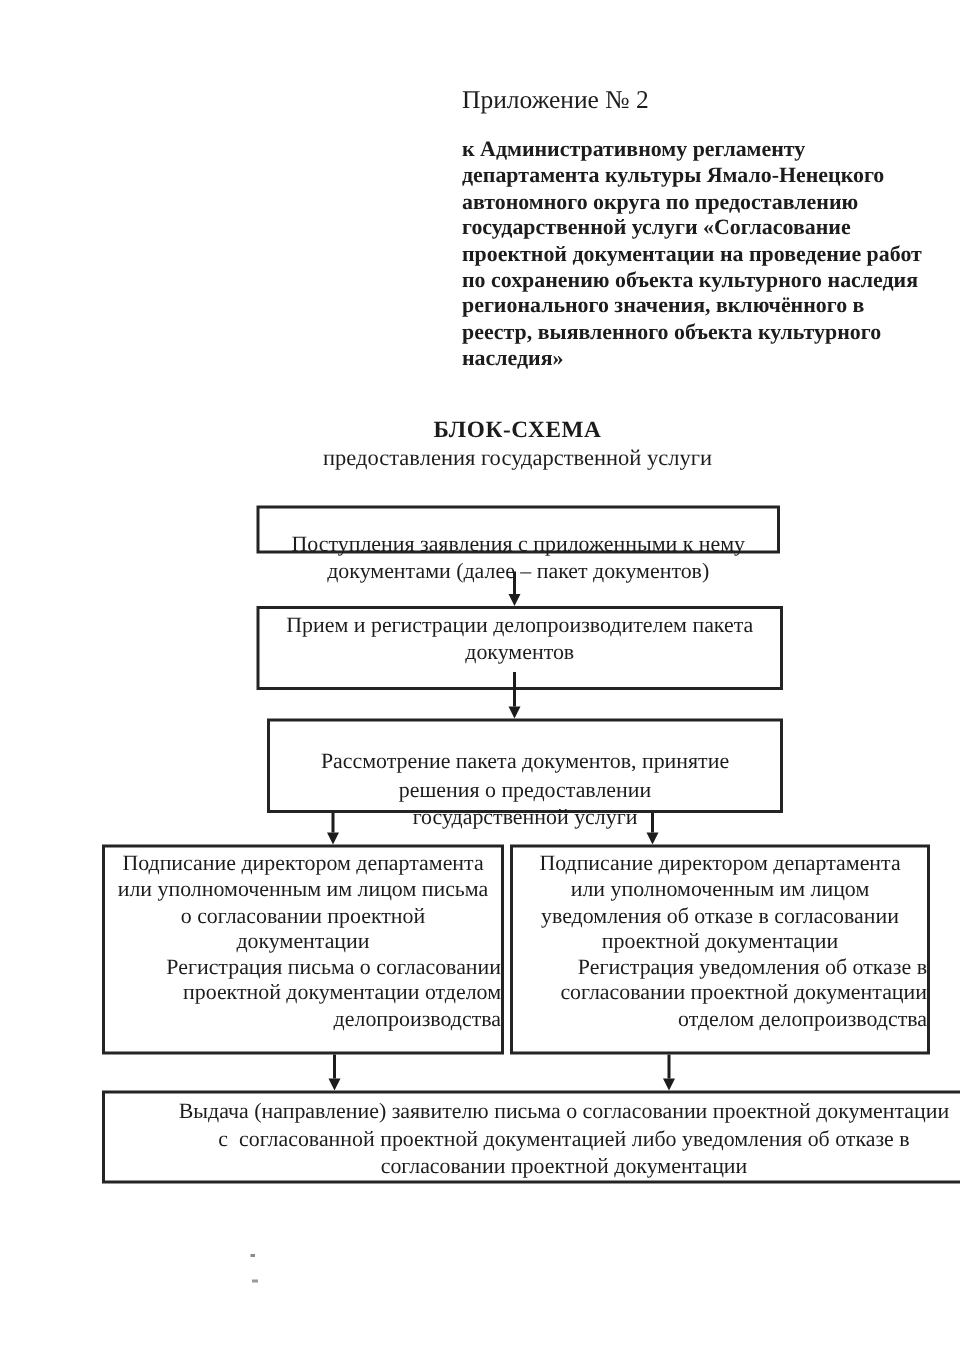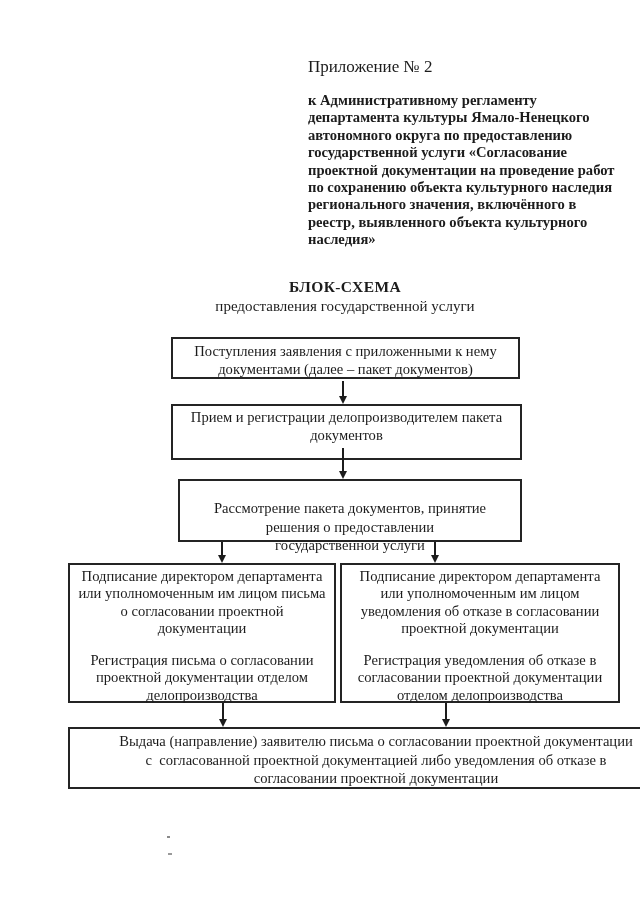--- a/index.html
+++ b/index.html
@@ -11,27 +11,27 @@
   
   .annex-label{left:308px;top:57px;font-size:17px;}
   .annex-text{left:308px;top:92px;width:330px;font-size:14.6px;line-height:17.4px;font-weight:bold;}
   
   .title-wrap{left:45px;top:278px;width:600px;text-align:center;}
   .title{font-weight:bold;font-size:15.5px;letter-spacing:.4px;}
   .subtitle{font-size:15px;line-height:18px;margin-top:1px;}
   
   .fbox{border:2px solid #242424;background:#ffffff;text-align:center;
         font-size:14.6px;line-height:18px;box-sizing:border-box;}
-  .box1{left:171px;top:337px;width:349px;height:42px;padding-top:3px;}
+  .box1{left:171px;top:337px;width:349px;height:32px;padding-top:15px;}
   .box2{left:171px;top:404px;width:351px;height:56px;padding-top:2px;}
   .box3{left:178px;top:479px;width:344px;height:63px;padding-top:18px;line-height:18.5px;}
   .boxL{left:68px;top:563px;width:268px;height:140px;line-height:17.3px;padding-top:3px;}
   .boxR{left:340px;top:563px;width:280px;height:140px;line-height:17.3px;padding-top:3px;}
   .fbox p{margin:0;}
-  .fbox p + p{margin-top:15px;}
+  .fbox p + p{text-align:right;}
   .boxB{left:68px;top:727px;width:616px;height:62px;padding-top:3px;line-height:18.5px;}
   
   .arrow{display:flex;flex-direction:column;align-items:center;width:9px;}
   .arrow .shaft{width:2px;flex:1;background:#1c1c1c;}
   .arrow .head{width:0;height:0;border-left:4.5px solid transparent;
                border-right:4.5px solid transparent;border-top:8px solid #1c1c1c;}
   .a1{left:338px;top:381px;height:23px;}
   .a2{left:338px;top:448px;height:31px;}
   .a3{left:217px;top:542px;height:21px;}
   .a4{left:430px;top:542px;height:21px;}

